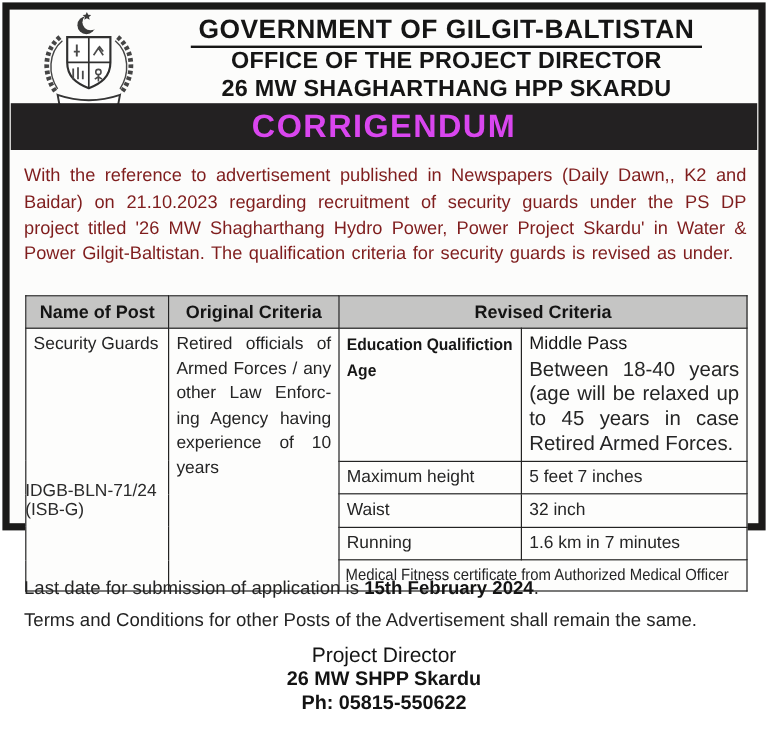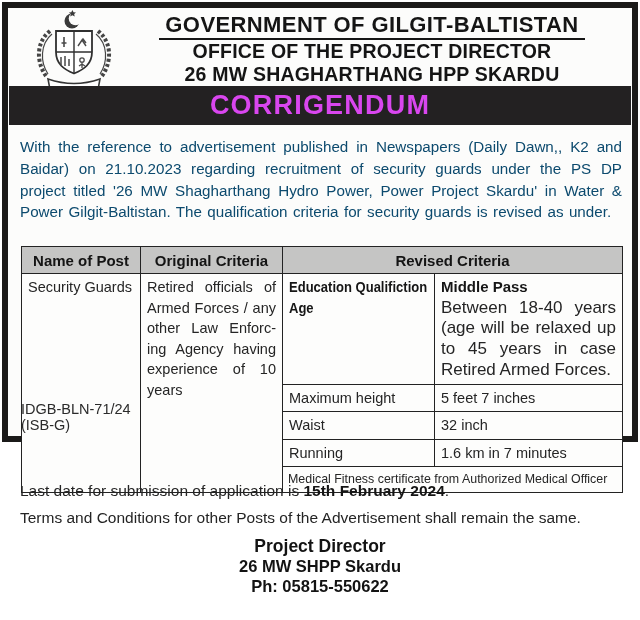--- a/index.html
+++ b/index.html
@@ -22,49 +22,49 @@
   
   .banner{
     position:absolute;left:1px;right:1px;top:78px;height:39px;
     display:flex;align-items:center;justify-content:center;
     font-size:27px;font-weight:bold;letter-spacing:1.2px;
   }
   
   .intro{
     position:absolute;left:12px;top:128px;width:602px;
     font-size:15.2px;line-height:21.8px;text-align:justify;
-    word-spacing:1.2px;color:#0c4a6e;
+    word-spacing:1.2px;color:#7f1d1d;
   }
   
   .tblwrap{position:absolute;left:13px;top:238px;}
   table{border-collapse:collapse;table-layout:fixed;width:601px;background:#fdfdfc;}
   col.c1{width:119px;} col.c2{width:142px;} col.c3{width:152px;} col.c4{width:188px;}
   th,td{border:1.6px solid #232323;vertical-align:top;}
   th{
     background:#c5c5c4;font-size:15px;font-weight:bold;color:#141414;
     height:22px;padding:2px 2px;vertical-align:middle;
   }
   td{font-size:14.5px;padding:3px 6px;line-height:20.5px;color:#252525;}
   tr.r1{height:97px;}
   tr.rs{height:26px;}
   tr.rm{height:21px;}
   td.post{line-height:21px;}
   td.orig{text-align:justify;}
   .lblb{font-weight:bold;font-size:14px;white-space:nowrap;transform:scaleX(.93);transform-origin:0 50%;color:#161616;}
-  .valb{font-weight:bold;font-size:15px;color:#161616;}
+  .valb{font-weight:normal;font-size:15px;color:#161616;}
   .valp{text-align:justify;font-size:17px;line-height:20.8px;}
   td.med{padding:2px 5px;}
   .medtxt{font-size:13.5px;white-space:nowrap;transform:scaleX(.92);transform-origin:0 50%;}
   
   .lastdate{position:absolute;left:12px;top:474px;font-size:15.5px;color:#242424;}
   .lastdate b{color:#141414;}
   .terms{position:absolute;left:12px;top:501px;font-size:15.5px;color:#242424;}
   
   .sig{position:absolute;left:0;right:0;top:529px;text-align:center;color:#131313;}
-  .sig .s1{font-size:17.5px;font-weight:bold;line-height:19px;}
+  .sig .s1{font-size:17.5px;font-weight:normal;line-height:19px;}
   .sig .s2{font-size:16.5px;font-weight:bold;line-height:19px;margin-top:1px;}
   .sig .s3{font-size:16.5px;font-weight:bold;line-height:19px;margin-top:1px;}
   
   .codes{
     position:absolute;left:13px;right:13px;bottom:3px;
     display:flex;justify-content:space-between;font-size:14.5px;color:#2b2b2b;flex-direction:column;
   }
 </style>
 </head>
 <body>

